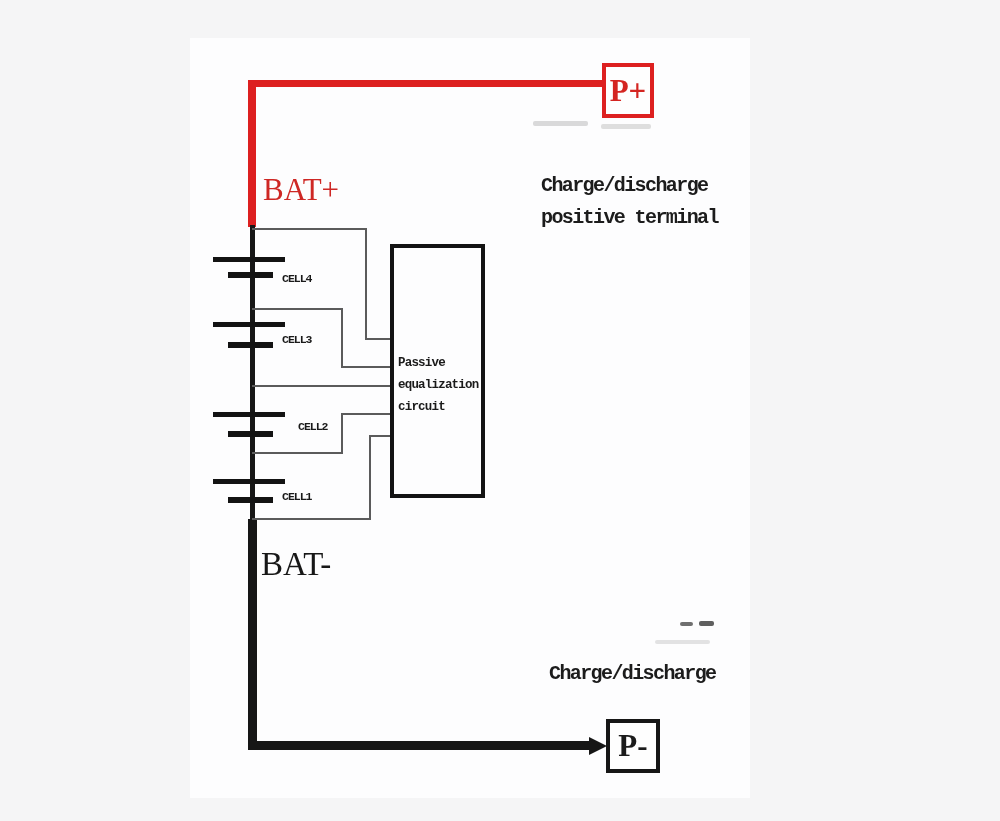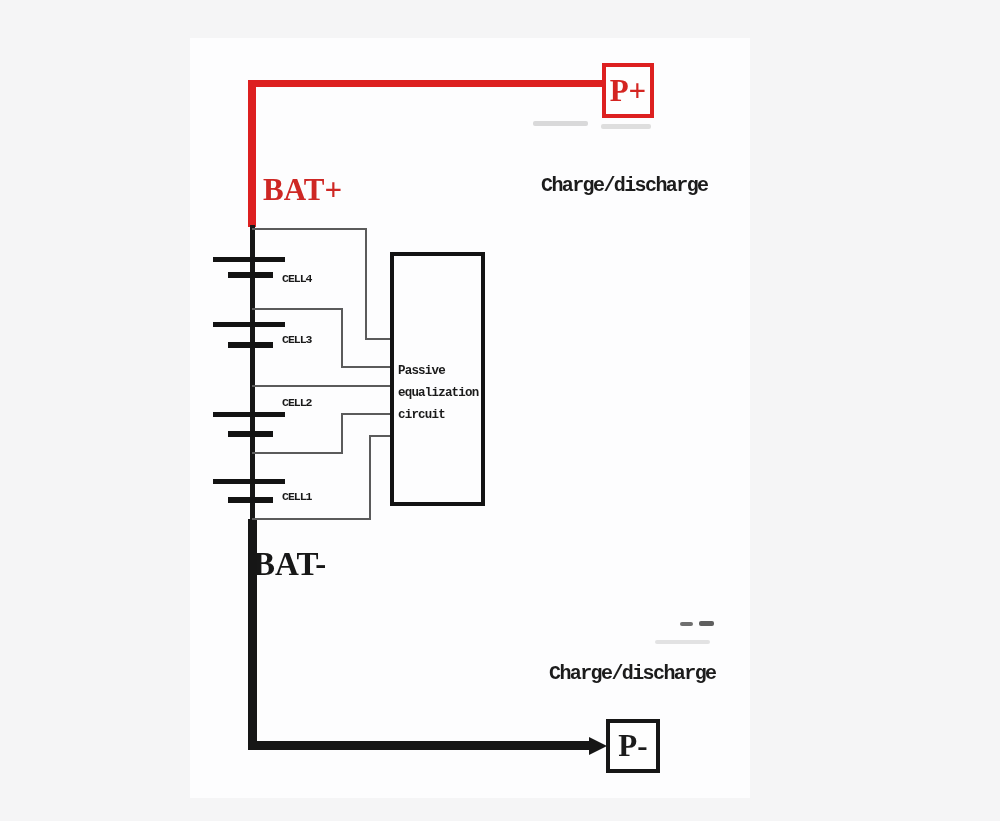--- a/index.html
+++ b/index.html
@@ -25,34 +25,33 @@
   }
   .tb-pos{border:4px solid #dd2020;color:#d42521;font-size:31px;}
   .tb-neg{border:4px solid #161616;color:#1b1b1b;font-size:31px;}
   .eq-box{
     position:absolute;left:390px;top:244px;width:95px;height:254px;
     box-sizing:border-box;border:4px solid #131313;background:#fdfdfe;
     padding:104px 1px 0 4px;
     font-family:"Liberation Mono", monospace;font-weight:bold;
     font-size:12.5px;line-height:22px;letter-spacing:-0.8px;color:#1a1a1a;
     white-space:nowrap;
-    margin-top:8px;
   }
   .plate{position:absolute;background:#131313;}
   .cell-label{
     position:absolute;left:282px;
     font-family:"Liberation Mono", monospace;font-weight:bold;
     font-size:11.5px;letter-spacing:-1px;color:#1a1a1a;white-space:nowrap;
   }
   .net-label{
-    position:absolute;font-family:"Liberation Serif", serif;font-weight:bold;
+    position:absolute;font-family:"Liberation Serif", serif;font-weight:normal;
     white-space:nowrap;
   }
   .bat-plus{left:263px;top:172px;font-size:31px;color:#ce2724;}
-  .bat-minus{left:253px;top:546px;font-size:33px;color:#171717;}
+  .bat-minus{left:261px;top:546px;font-size:33px;color:#171717;}
   .annot{
     position:absolute;
     font-family:"Liberation Mono", monospace;font-weight:bold;
     font-size:20px;line-height:32px;letter-spacing:-1.6px;color:#1c1c1c;
     white-space:nowrap;
     margin-top:8px;
   }
   .annot-pos{left:541px;top:162px;}
   .annot-neg{left:549px;top:650px;}
   .arrow-right{
@@ -99,21 +98,21 @@
   <div class="plate" style="left:213px;top:257px;width:72px;height:5px;"></div>
   <div class="plate" style="left:228px;top:272px;width:45px;height:6px;"></div>
   <span class="cell-label" style="top:272px;">CELL4</span>
 
   <div class="plate" style="left:213px;top:322px;width:72px;height:5px;"></div>
   <div class="plate" style="left:228px;top:342px;width:45px;height:6px;"></div>
   <span class="cell-label" style="top:333px;text-align:center;">CELL3</span>
 
   <div class="plate" style="left:213px;top:412px;width:72px;height:5px;"></div>
   <div class="plate" style="left:228px;top:431px;width:45px;height:6px;"></div>
-  <span class="cell-label" style="top:396px;">CELL2</span>
+  <span class="cell-label" style="top:420px;margin-left:16px;">CELL2</span>
 
   <div class="plate" style="left:213px;top:479px;width:72px;height:5px;"></div>
   <div class="plate" style="left:228px;top:497px;width:45px;height:6px;"></div>
   <span class="cell-label" style="top:490px;">CELL1</span>
 
   <div class="eq-box">
     <div>Passive</div>
     <div>equalization</div>
     <div>circuit</div>
   </div>
@@ -123,20 +122,21 @@
   </div>
   <div class="terminal-box tb-neg" style="left:606px;top:719px;width:54px;height:54px;">
     <span>P-</span>
   </div>
 
   <span class="net-label bat-plus">BAT+</span>
   <span class="net-label bat-minus">BAT-</span>
 
   <div class="annot annot-pos">
     <div>Charge/discharge</div>
+    <div>positive terminal</div>
   </div>
   <div class="annot annot-neg">
     <div>Charge/discharge</div>
   </div>
 
   <div class="ghost" style="left:533px;top:121px;width:55px;height:5px;background:#d9d9da;"></div>
   <div class="ghost" style="left:601px;top:124px;width:50px;height:5px;background:#dedede;"></div>
   <div class="ghost" style="left:680px;top:622px;width:13px;height:4px;background:#6f6f6f;"></div>
   <div class="ghost" style="left:699px;top:621px;width:15px;height:5px;background:#5f5f5f;"></div>
   <div class="ghost" style="left:655px;top:640px;width:55px;height:4px;background:#e2e2e3;"></div>

